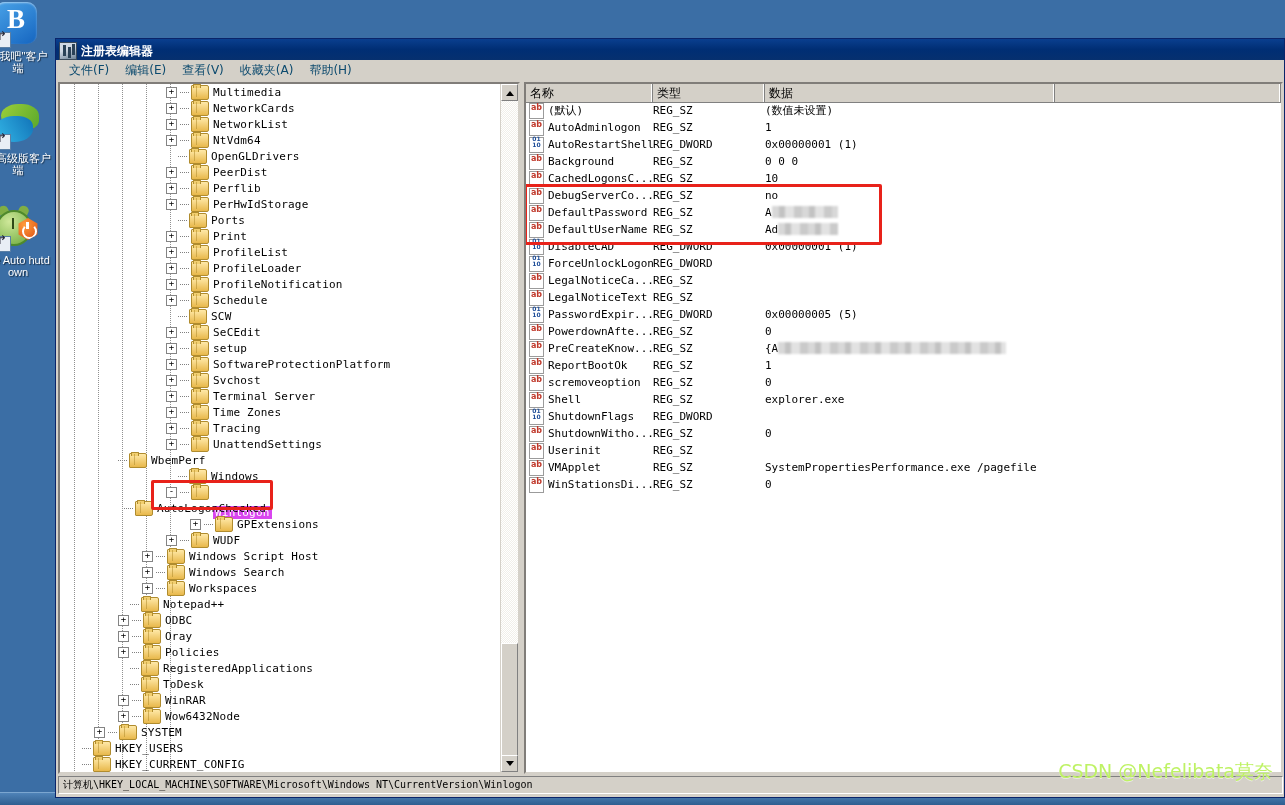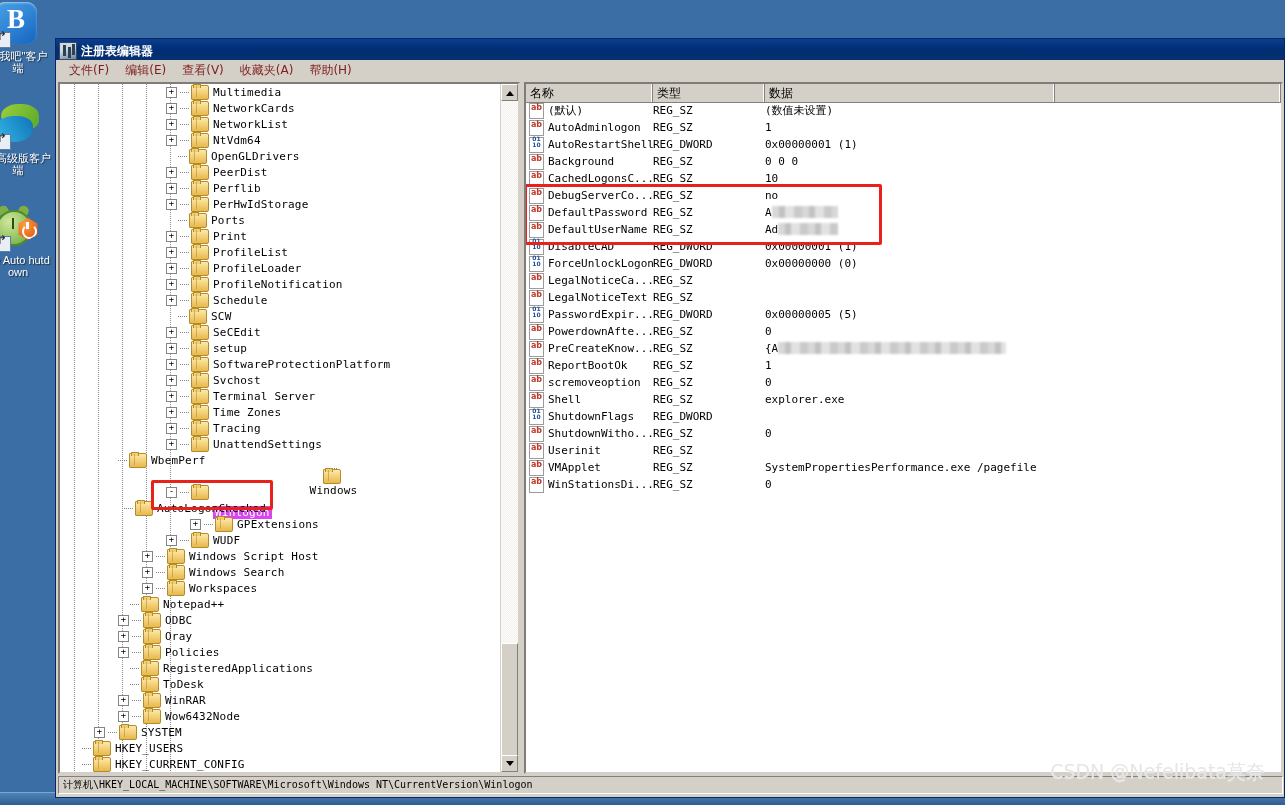--- a/index.html
+++ b/index.html
@@ -115,21 +115,21 @@
   #titlebar .tb-title {
     color: #fff; font-size: 12px; font-weight: bold;
     font-family: "DejaVu Sans", sans-serif;
   }
 
   #menubar {
     height: 20px; background: #d4d0c8; display: flex; align-items: center;
     padding-left: 5px; border-bottom: 1px solid #d4d0c8;
   }
   #menubar .mi {
-    font-size: 12px; color: #7f1d1d; padding: 2px 8px; cursor: default;
+    font-size: 12px; color: #0c4a6e; padding: 2px 8px; cursor: default;
     font-family: "DejaVu Sans", sans-serif;
   }
 
   #panes {
     position: absolute; left: 2px; top: 43px;
     width: 1225px; height: 692px;
     display: flex; background: #d4d0c8;
   }
 
   
@@ -271,22 +271,22 @@
   #statusbar {
     position: absolute; left: 2px; bottom: 3px; width: 1225px; height: 18px;
     background: #d4d0c8; border: 1px solid #808080;
     border-right-color: #fff; border-bottom-color: #fff;
     box-sizing: border-box; display: flex; align-items: center;
     padding-left: 4px;
     font-family: "DejaVu Sans Mono", monospace; font-size: 10px; color: #000;
     white-space: nowrap;
   }
   #watermark {
-    position: absolute; right: 20px; bottom: 20px;
-    font-size: 19px; color: #e5e5e5; z-index: 40;
+    position: absolute; right: 12px; bottom: 20px;
+    font-size: 19px; color: #bef264; z-index: 40;
     font-family: "DejaVu Sans", sans-serif;
     text-shadow: 0 1px 0 rgba(255,255,255,.5);
   }
 </style>
 </head>
 <body>
 
 <div id="desktop-icons">
   <div class="desk-icon" style="top:2px;">
     <div class="glyph">
@@ -482,21 +482,21 @@
             <span class="dots"></span>
             <span class="folder"></span>
             <span class="tlabel">UnattendSettings</span>
           </div>
           <div class="tnode" style="padding-left: 46px;">
             <span class="pm-spacer"></span>
             <span class="dots"></span>
             <span class="folder"></span>
             <span class="tlabel">WbemPerf</span>
           </div>
-          <div class="tnode" style="padding-left: 106px; flex-direction: column;">
+          <div class="tnode" style="padding-left: 106px;">
             <span class="pm-spacer"></span>
             <span class="dots"></span>
             <span class="folder"></span>
             <span class="tlabel">Windows</span>
           </div>
           <div class="tnode" style="padding-left: 106px;">
             <span class="pm">-</span>
             <span class="dots"></span>
             <span class="folder"></span>
             <span class="tlabel sel">Winlogon</span>
@@ -695,21 +695,20 @@
             </div>
             <div class="c-type">REG_DWORD</div>
             <div class="c-data"><span>0x00000001 (1)</span></div>
           </div>
           <div class="lrow">
             <div class="c-name">
               <span class="vicon dw"></span>
               <span>ForceUnlockLogon</span>
             </div>
             <div class="c-type">REG_DWORD</div>
-            <div class="c-data"><span>0x00000000 (0)</span></div>
           </div>
           <div class="lrow">
             <div class="c-name">
               <span class="vicon sz"></span>
               <span>LegalNoticeCa...</span>
             </div>
             <div class="c-type">REG_SZ</div>
             <div class="c-data"><span></span></div>
           </div>
           <div class="lrow">

